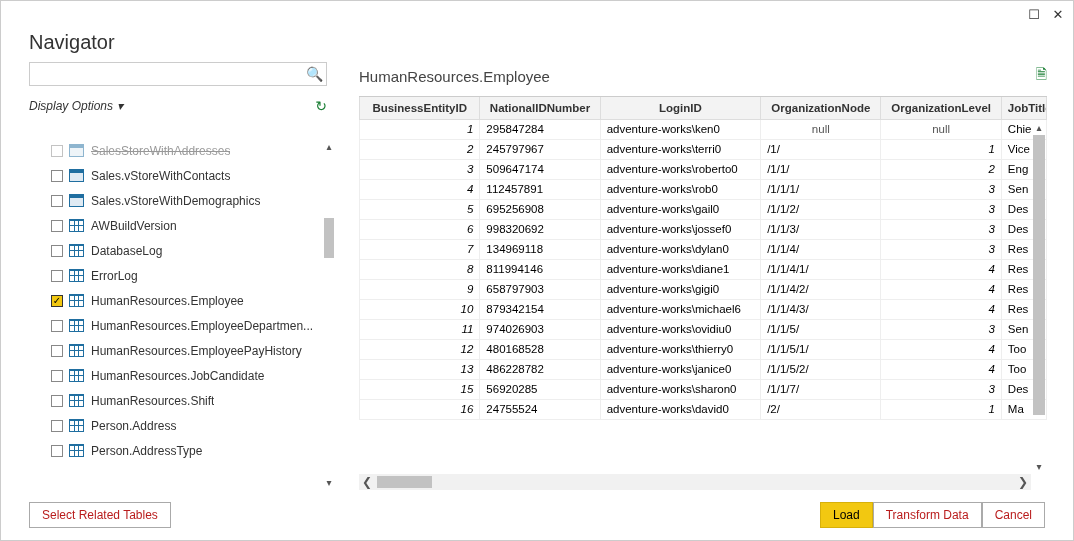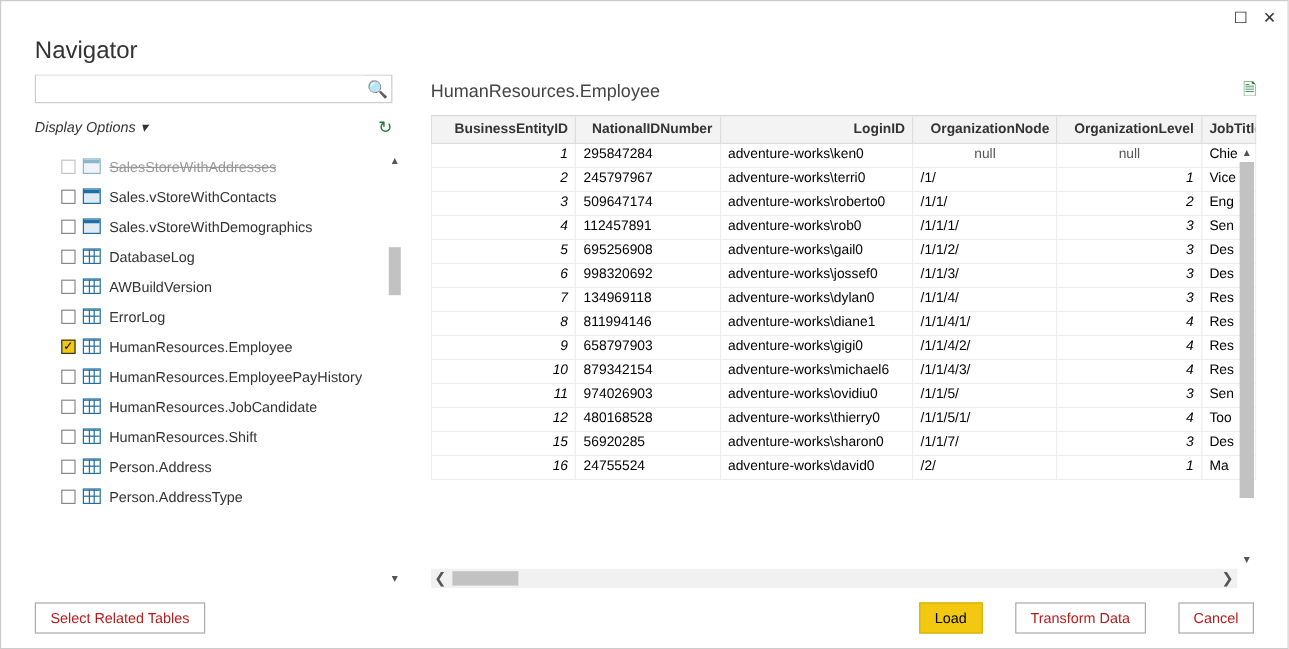--- a/index.html
+++ b/index.html
@@ -96,21 +96,21 @@
       gap: 4px;
     }
     .refresh-icon {
       color: #197e33;
       font-size: 14px;
     }
     .tree-wrap {
       flex: 1;
       overflow: hidden;
       position: relative;
-      margin-top: 6px;
+      margin-top: 18px;
     }
     .tree {
       height: 100%;
       overflow-y: hidden;
       padding-top: 0;
     }
     .tree-item {
       display: flex;
       align-items: center;
       height: 25px;
@@ -229,21 +229,21 @@
     .grid {
       width: 100%;
       border-collapse: collapse;
       font-size: 11.5px;
       table-layout: fixed;
     }
     .grid th {
       background: #f3f3f3;
       border: 1px solid #ddd;
       border-top: none;
-      text-align: right;
+      text-align: center;
       padding: 4px 6px;
       font-weight: 600;
       font-size: 11.5px;
       color: #333;
       height: 22px;
       overflow: hidden;
       white-space: nowrap;
     }
     .grid td {
       border: 1px solid #eee;
@@ -318,21 +318,21 @@
     .footer-right .btn {
       border: 1px solid #aaa;
       background: #fff;
       font-size: 12px;
       color: #b91c1c;
       padding: 5px 12px;
       cursor: pointer;
     }
     .footer-right {
       display: flex;
-      gap: 27px;
+      gap: 0;
     }
     .btn.primary {
       background: #f2c811;
       border-color: #d7b00b;
       color: #000;
     }
   </style>
 </head>
 <body>
 
@@ -370,36 +370,41 @@
               <span class="tree-label">Sales.vStoreWithContacts</span>
             </div>
             <div class="tree-item">
               <span class="tree-check"></span>
               <span class="tree-icon view-icon"></span>
               <span class="tree-label">Sales.vStoreWithDemographics</span>
             </div>
             <div class="tree-item">
               <span class="tree-check"></span>
               <span class="tree-icon table-icon"></span>
+              <span class="tree-label">AWBuildVersion</span>
+            </div>
+            <div class="tree-item">
+              <span class="tree-check"></span>
+              <span class="tree-icon table-icon"></span>
               <span class="tree-label">DatabaseLog</span>
             </div>
             <div class="tree-item">
               <span class="tree-check"></span>
               <span class="tree-icon table-icon"></span>
-              <span class="tree-label">AWBuildVersion</span>
-            </div>
-            <div class="tree-item">
-              <span class="tree-check"></span>
-              <span class="tree-icon table-icon"></span>
               <span class="tree-label">ErrorLog</span>
             </div>
             <div class="tree-item">
               <span class="tree-check checked">✓</span>
               <span class="tree-icon table-icon"></span>
               <span class="tree-label">HumanResources.Employee</span>
+            </div>
+            <div class="tree-item">
+              <span class="tree-check"></span>
+              <span class="tree-icon table-icon"></span>
+              <span class="tree-label">HumanResources.EmployeeDepartmen...</span>
             </div>
             <div class="tree-item">
               <span class="tree-check"></span>
               <span class="tree-icon table-icon"></span>
               <span class="tree-label">HumanResources.EmployeePayHistory</span>
             </div>
             <div class="tree-item">
               <span class="tree-check"></span>
               <span class="tree-icon table-icon"></span>
               <span class="tree-label">HumanResources.JobCandidate</span>
@@ -544,20 +549,28 @@
               </tr>
               <tr>
                 <td class="num">12</td>
                 <td>480168528</td>
                 <td>adventure-works\thierry0</td>
                 <td>/1/1/5/1/</td>
                 <td class="num">4</td>
                 <td>Too</td>
               </tr>
               <tr>
+                <td class="num">13</td>
+                <td>486228782</td>
+                <td>adventure-works\janice0</td>
+                <td>/1/1/5/2/</td>
+                <td class="num">4</td>
+                <td>Too</td>
+              </tr>
+              <tr>
                 <td class="num">15</td>
                 <td>56920285</td>
                 <td>adventure-works\sharon0</td>
                 <td>/1/1/7/</td>
                 <td class="num">3</td>
                 <td>Des</td>
               </tr>
               <tr>
                 <td class="num">16</td>
                 <td>24755524</td>

